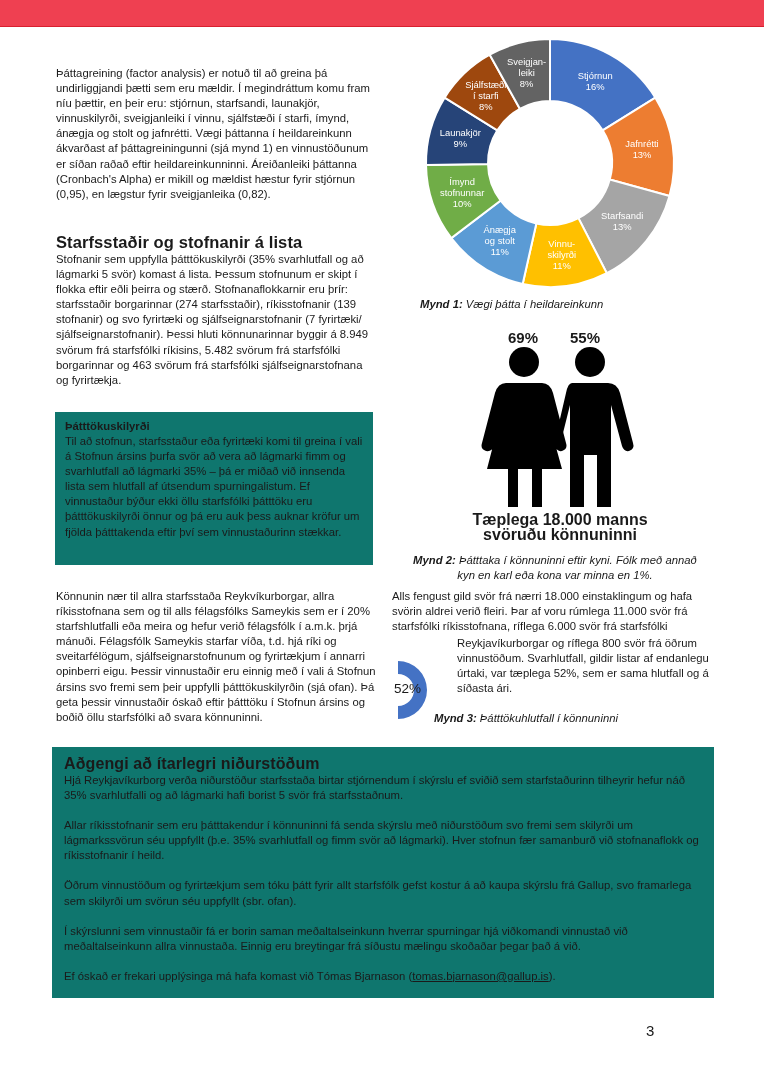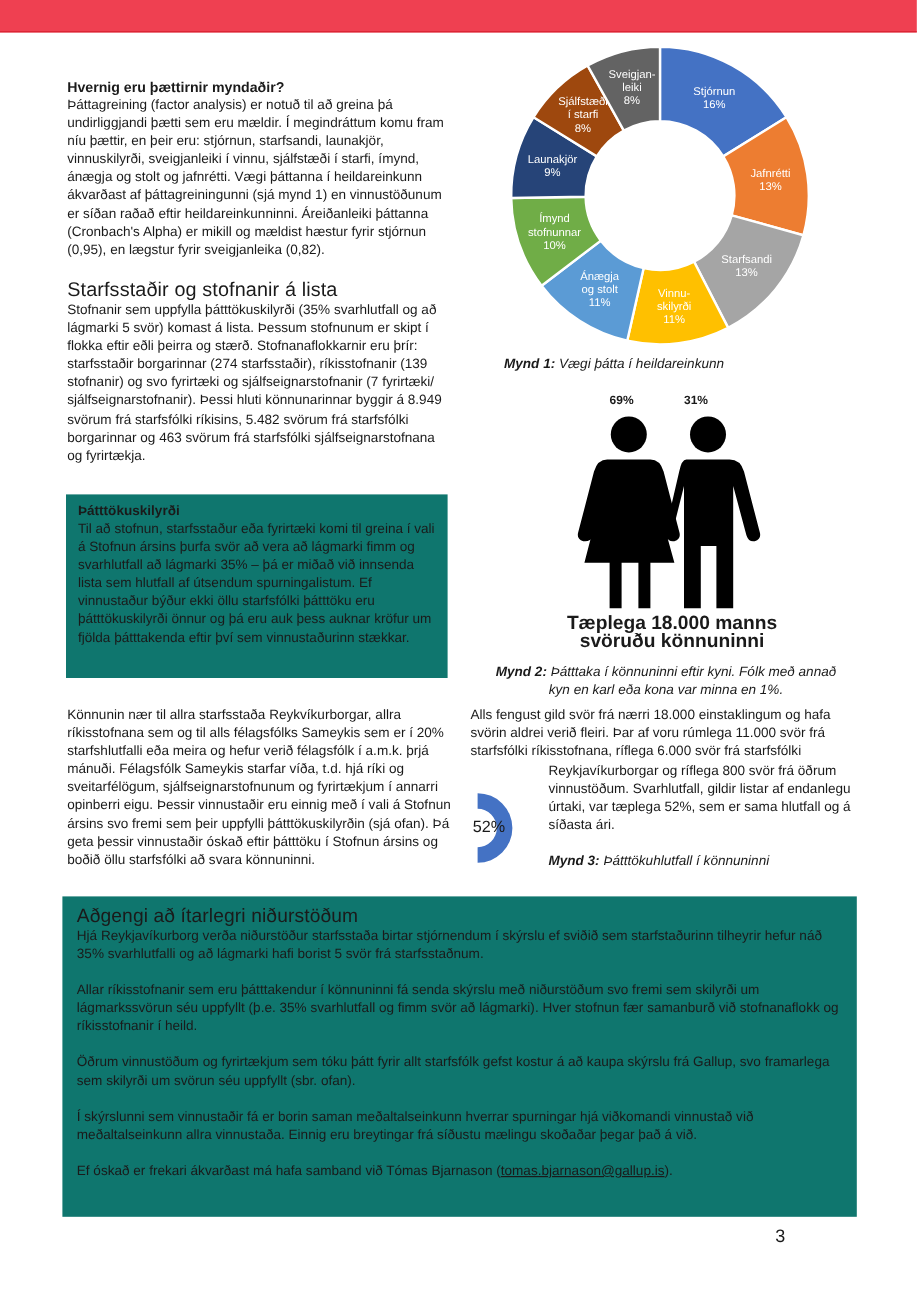--- a/index.html
+++ b/index.html
@@ -6,40 +6,39 @@
   body {
     width: 764px; height: 1080px; position: relative; overflow: hidden;
     background: #ffffff; color: #1a1a1a;
     font-family: "Liberation Sans", "DejaVu Sans", sans-serif;
   }
   .topbar { position: absolute; left: 0; top: 0; width: 764px; height: 26px;
     background: #ef4051; border-bottom: 1px solid #d8202f; }
   .abs { position: absolute; }
   .body-text { font-size: 11.3px; line-height: 15.1px; color: #1a1a1a; }
   .h-small { font-size: 11.8px; font-weight: bold; line-height: 15px; }
-  .h-big { font-size: 16.5px; font-weight: normal; line-height: 19px; letter-spacing: 0.1px; }
+  .h-big { font-size: 16.5px; font-weight: bold; line-height: 19px; letter-spacing: 0.1px; }
   p { margin: 0; }
   .pinkbox { background: #0f766e; }
   .caption { font-size: 11.3px; font-style: italic; line-height: 15px; color: #1a1a1a; }
   .caption b { font-weight: bold; }
   .donut-label { font-size: 9.4px; fill: #ffffff; text-anchor: middle; font-family: "Liberation Sans", sans-serif; }
-  .pct { font-size: 10px; font-weight: bold; }
+  .pct { font-size: 15px; font-weight: bold; }
   .people-caption { font-size: 16px; font-weight: bold; line-height: 15px; text-align: center; }
   .gauge-label { font-size: 13.5px; }
   .bottom p { margin-bottom: 15px; }
   .link { text-decoration: underline; text-align: right; }
   .pageno { font-size: 15px; }
 </style>
 </head>
 <body>
 
 <div class="topbar"></div>
 
 <div class="abs body-text" style="left:56px; top:66px; width:320px;">
-  <div class="h-small">Hvernig eru þættirnir myndaðir?</div>
   <p>Þáttagreining (factor analysis) er notuð til að greina þá undirliggjandi þætti sem eru mældir. Í megindráttum komu fram níu þættir, en þeir eru: stjórnun, starfsandi, launakjör, vinnuskilyrði, sveigjanleiki í vinnu, sjálfstæði í starfi, ímynd, ánægja og stolt og jafnrétti. Vægi þáttanna í heildareinkunn ákvarðast af þáttagreiningunni (sjá mynd 1) en vinnustöðunum er síðan raðað eftir heildareinkunninni. Áreiðanleiki þáttanna (Cronbach's Alpha) er mikill og mældist hæstur fyrir stjórnun (0,95), en lægstur fyrir sveigjanleika (0,82).</p>
 </div>
 
 <div class="abs body-text" style="left:56px; top:233px; width:320px;">
   <div class="h-big">Starfsstaðir og stofnanir á lista</div>
   <p>Stofnanir sem uppfylla þátttökuskilyrði (35% svarhlutfall og að lágmarki 5 svör) komast á lista. Þessum stofnunum er skipt í flokka eftir eðli þeirra og stærð. Stofnanaflokkarnir eru þrír: starfsstaðir borgarinnar (274 starfsstaðir), ríkisstofnanir (139 stofnanir) og svo fyrirtæki og sjálfseignarstofnanir (7 fyrirtæki/ sjálfseignarstofnanir). Þessi hluti könnunarinnar byggir á 8.949 svörum frá starfsfólki ríkisins, 5.482 svörum frá starfsfólki borgarinnar og 463 svörum frá starfsfólki sjálfseignarstofnana og fyrirtækja.</p>
 </div>
 
 <div class="abs pinkbox body-text" style="left:55px; top:412px; width:300px; height:140px; padding:7px 8px 6px 10px;">
   <div class="h-small" style="font-size:11.3px;">Þátttökuskilyrði</div>
@@ -68,21 +67,21 @@
     <path d="M34.63404668626022 59.62404201629769 A124 124 0 0 1 79.71160472354188 16.642677243346668 L109.85580236177094 70.82133862167333 A62 62 0 0 0 87.3170233431301 92.31202100814885 Z" fill="#9e480e" stroke="#ffffff" stroke-width="2"></path>
     <text class="donut-label"><tspan x="75.82265193216358" y="49.692734456228465">Sjálfstæði</tspan><tspan x="75.82265193216358" y="60.692734456228465">í starfi</tspan><tspan x="75.82265193216358" y="71.69273445622846">8%</tspan></text>
     <path d="M79.71160472354188 16.642677243346668 A124 124 0 0 1 139.99999999999997 1 L140 63 A62 62 0 0 0 109.85580236177094 70.82133862167333 Z" fill="#636363" stroke="#ffffff" stroke-width="2"></path>
     <text class="donut-label"><tspan x="116.64323719215962" y="26.980770770138875">Sveigjan-</tspan><tspan x="116.64323719215962" y="37.980770770138875">leiki</tspan><tspan x="116.64323719215962" y="48.980770770138875">8%</tspan></text>
   </svg>
 <div class="abs caption" style="left:420px; top:297px; width:280px; text-align:left;">
   <b>Mynd 1:</b><span> Vægi þátta í heildareinkunn</span>
 </div>
 
 <div class="abs pct" style="left:508px; top:329px;">69%</div>
-<div class="abs pct" style="left:570px; top:329px;">31%</div>
+<div class="abs pct" style="left:570px; top:329px;">55%</div>
 <svg class="abs" style="left:480px; top:345px;" width="160" height="162" viewBox="0 0 160 162">
   <g fill="#000">
     <circle cx="44" cy="17" r="15"></circle>
     <path d="M26 38 H62 Q70 38 73 48 L86 98 Q88 104 82 106 Q77 107 75 101 L66 66 L82 124 H62 V162 H52 V124 H38 V162 H28 V124 H7 L22 66 L14 101 Q12 107 6 106 Q0 104 2 98 L15 48 Q18 38 26 38 Z"></path>
   </g>
   <g fill="#000">
     <circle cx="110" cy="17" r="15"></circle>
     <path d="M92 38 H128 Q137 38 140 48 L153 98 Q155 104 149 106 Q144 107 142 101 L131 60 V162 H117 V110 H104 V162 H90 V60 L80 100 Q78 106 73 104 L86 48 Q88 38 92 38 Z"></path>
   </g>
 </svg>
@@ -94,26 +93,26 @@
   <b>Mynd 2:</b><span> Þátttaka í könnuninni eftir kyni. Fólk með annað kyn en karl eða kona var minna en 1%.</span>
 </div>
 
 <div class="abs body-text" style="left:392px; top:589px; width:320px;">Alls fengust gild svör frá nærri 18.000 einstaklingum og hafa svörin aldrei verið fleiri. Þar af voru rúmlega 11.000 svör frá starfsfólki ríkisstofnana, ríflega 6.000 svör frá starfsfólki</div>
 <div class="abs body-text" style="left:457px; top:636px; width:260px;">Reykjavíkurborgar og ríflega 800 svör frá öðrum vinnustöðum. Svarhlutfall, gildir listar af endanlegu úrtaki, var tæplega 52%, sem er sama hlutfall og á síðasta ári.</div>
 
 <svg class="abs" id="gauge" style="left:392px; top:660px;" width="60" height="60" viewBox="0 0 60 60">
   <path id="gauge-arc" d="M6.000000000000002 1 A29 29 0 0 1 6.000000000000002 59 L6.000000000000001 46 A16 16 0 0 0 6.000000000000001 14 Z" fill="#4472c4"></path>
 </svg>
 <div class="abs gauge-label" style="left:394px; top:681px;">52%</div>
-<div class="abs caption" style="left:457px; top:711px;">
+<div class="abs caption" style="left:434px; top:711px;">
   <b>Mynd 3:</b><span> Þátttökuhlutfall í könnuninni</span>
 </div>
 
-<div class="abs pinkbox body-text bottom" style="left:52px; top:747px; width:642px; height:235px; padding:7px 8px 25px 12px;">
+<div class="abs pinkbox body-text bottom" style="left:52px; top:747px; width:642px; height:235px; padding:7px 8px 9px 12px;">
   <div class="h-big" style="font-size:16px;">Aðgengi að ítarlegri niðurstöðum</div>
   <p>Hjá Reykjavíkurborg verða niðurstöður starfsstaða birtar stjórnendum í skýrslu ef sviðið sem starfstaðurinn tilheyrir hefur náð 35% svarhlutfalli og að lágmarki hafi borist 5 svör frá starfsstaðnum.</p>
   <p>Allar ríkisstofnanir sem eru þátttakendur í könnuninni fá senda skýrslu með niðurstöðum svo fremi sem skilyrði um lágmarkssvörun séu uppfyllt (þ.e. 35% svarhlutfall og fimm svör að lágmarki). Hver stofnun fær samanburð við stofnanaflokk og ríkisstofnanir í heild.</p>
   <p>Öðrum vinnustöðum og fyrirtækjum sem tóku þátt fyrir allt starfsfólk gefst kostur á að kaupa skýrslu frá Gallup, svo framarlega sem skilyrði um svörun séu uppfyllt (sbr. ofan).</p>
   <p>Í skýrslunni sem vinnustaðir fá er borin saman meðaltalseinkunn hverrar spurningar hjá viðkomandi vinnustað við meðaltalseinkunn allra vinnustaða. Einnig eru breytingar frá síðustu mælingu skoðaðar þegar það á við.</p>
-  <p style="margin-bottom:0;"><span>Ef óskað er frekari ákvarðast má hafa samband við Tómas Bjarnason (</span><span class="link">tomas.bjarnason@gallup.is</span><span>).</span></p>
+  <p style="margin-bottom:0;"><span>Ef óskað er frekari upplýsinga má hafa komast við Tómas Bjarnason (</span><span class="link">tomas.bjarnason@gallup.is</span><span>).</span></p>
 </div>
 
 <div class="abs pageno" style="left:646px; top:1022px;">3</div>
 
 </body></html>

